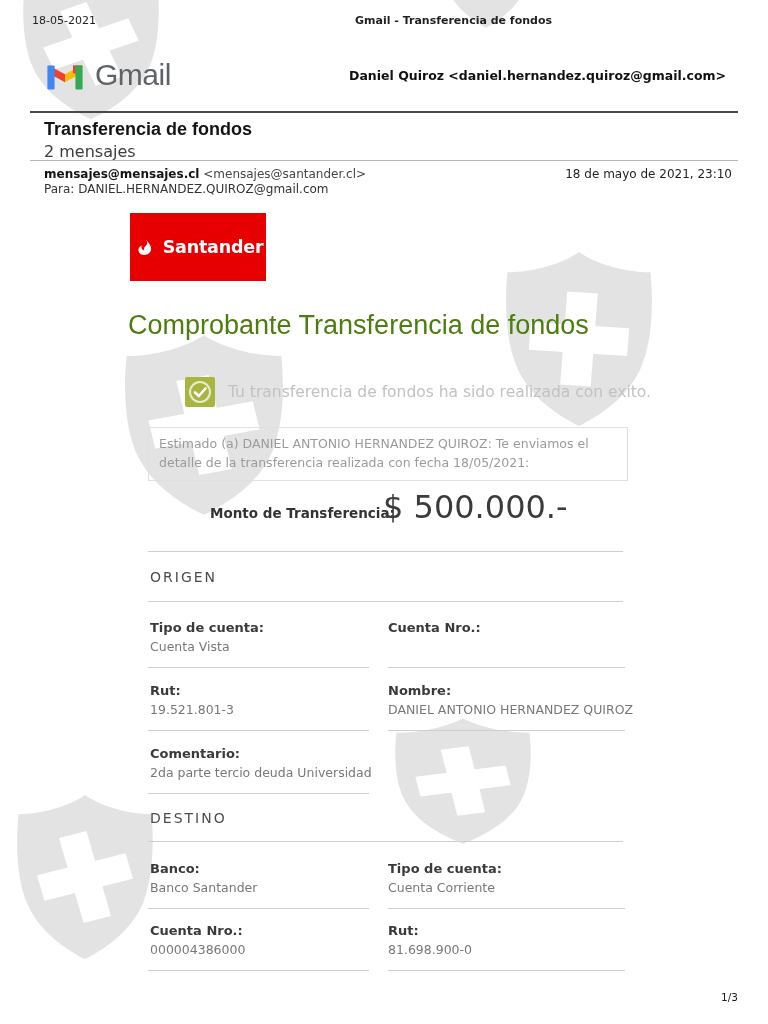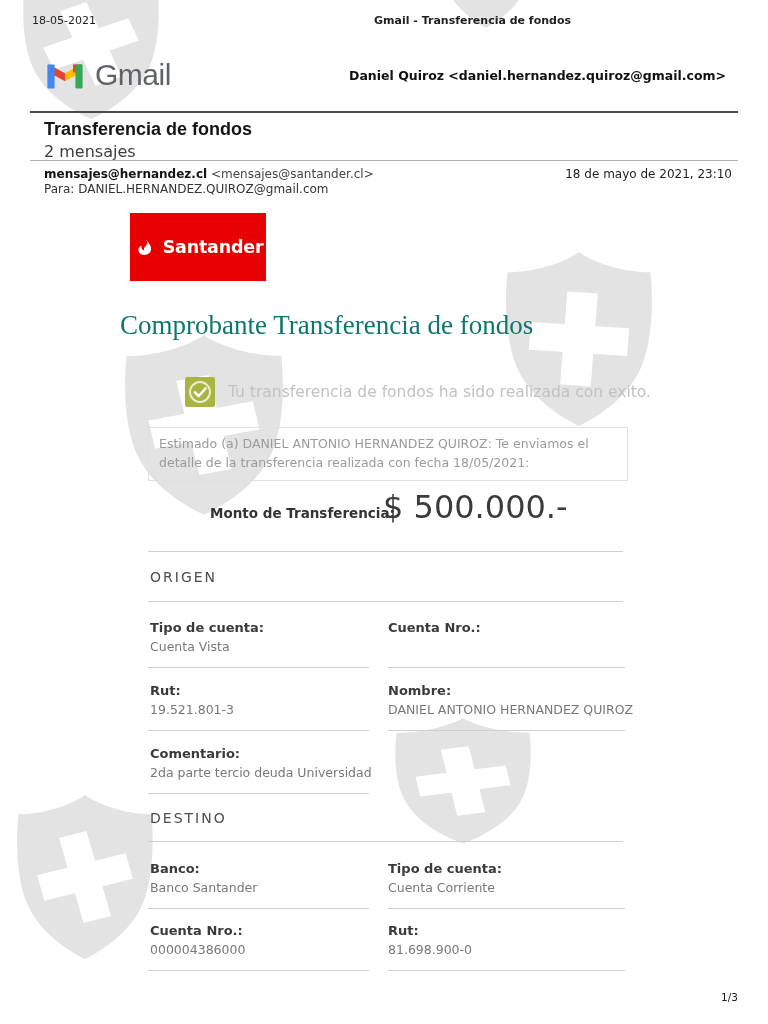--- a/index.html
+++ b/index.html
@@ -5,40 +5,40 @@
   html,body{margin:0;padding:0;background:#fff;}
   .page{position:relative;width:768px;height:1024px;background:#ffffff;overflow:hidden;
         font-family:"DejaVu Sans",sans-serif;color:#222;}
   .abs{position:absolute;}
   
   #wm-layer{position:absolute;inset:0;z-index:0;}
   #wm-layer svg{position:absolute;}
   .content{position:absolute;inset:0;z-index:1;}
   
   .print-date{left:32px;top:14px;font-size:11px;color:#1f1f1f;}
-  .print-title{left:374px;top:14px;font-size:11px;font-weight:bold;color:#1f1f1f;}
+  .print-title{left:355px;top:14px;font-size:11px;font-weight:bold;color:#1f1f1f;}
   .footer-url{left:32px;top:1048px;font-size:10.5px;color:#1c1c1c;}
   .page-num{right:30px;top:991px;font-size:10.5px;color:#1c1c1c;}
   
-  .gmail-logo{left:44px;top:58px;display:flex;align-items:flex-start;gap:9px;}
+  .gmail-logo{left:44px;top:58px;display:flex;align-items:center;gap:9px;}
   .gmail-word{font-family:"Liberation Sans",sans-serif;font-size:30px;color:#5f6368;letter-spacing:-.5px;}
   .account{right:42px;top:68px;font-size:12.5px;font-weight:bold;color:#111;}
   .rule-dark{left:30px;top:111px;width:708px;height:2px;background:#4a4a4a;}
   .subject{left:44px;top:119px;font-family:"Liberation Sans",sans-serif;font-size:18px;font-weight:bold;color:#141414;}
   .msgcount{left:44px;top:142px;font-size:16px;color:#3c3c3c;}
   .rule-sub{left:30px;top:160px;width:708px;height:1px;background:#b5b5b5;}
   .fromline{left:44px;top:167px;font-size:12px;color:#454545;}
   .fromline b{color:#141414;}
   .dateline{right:36px;top:167px;font-size:12px;color:#1f1f1f;}
   .toline{left:44px;top:182px;font-size:12px;color:#333;}
   
   .santander-box{left:130px;top:213px;width:136px;height:68px;display:flex;align-items:center;
         justify-content:center;gap:7px;}
   .santander-word{color:#fff;font-size:17.5px;font-weight:bold;letter-spacing:-.2px;}
-  .comprobante{left:120px;top:310px;font-family:Liberation Serif, serif;font-size:27px;color:#0f766e;}
+  .comprobante{left:128px;top:310px;font-family:Liberation Sans, sans-serif;font-size:27px;color:#4d7c0f;}
   .success-row-icon{left:185px;top:377px;}
   .success-text{left:228px;top:383px;font-size:15.5px;color:#c2c2c2;}
   .greeting-box{left:148px;top:427px;width:458px;border:1px solid #e0e0e0;padding:7px 10px;
         font-size:12.5px;line-height:1.5;color:#9b9b9b;}
   .amount-label{left:210px;top:505px;font-size:13.5px;font-weight:bold;color:#333;}
   .amount-value{left:383px;top:488px;font-size:32px;color:#3b3b3b;}
   .hr{position:absolute;height:1px;background:#cfcfcf;}
   .section-head{font-size:14px;color:#4c4c4c;letter-spacing:2px;}
   .cell{position:absolute;width:230px;}
   .cell .lbl{font-size:13px;font-weight:bold;color:#3a3a3a;}
@@ -108,21 +108,21 @@
         <rect x="39" y="8" width="9" height="30" rx="1" fill="#34a853"></rect>
       </svg>
       <span class="gmail-word" style="color: rgb(95, 99, 104);">Gmail</span>
     </div>
     <div class="abs account">Daniel Quiroz &lt;daniel.hernandez.quiroz@gmail.com&gt;</div>
     <div class="abs rule-dark"></div>
 
     <div class="abs subject">Transferencia de fondos</div>
     <div class="abs msgcount">2 mensajes</div>
     <div class="abs rule-sub"></div>
-    <div class="abs fromline"><b>mensajes@hernandez.cl</b><span> &lt;mensajes@santander.cl&gt;</span></div>
+    <div class="abs fromline"><b>mensajes@mensajes.cl</b><span> &lt;mensajes@santander.cl&gt;</span></div>
     <div class="abs dateline">18 de mayo de 2021, 23:10</div>
     <div class="abs toline">Para: DANIEL.HERNANDEZ.QUIROZ@gmail.com</div>
 
     <div class="abs santander-box" style="background: rgb(230, 0, 0);">
       <svg width="23" height="23" viewBox="0 0 24 24">
         <path d="M13.6 3.6c2 2.9 1.7 4.8-.4 6.9-1.5 1.5-2.2 2.8-1.7 4.6-2.3-.9-3.4-3-2.5-5.3-2.5 1.2-3.8 3.3-3.2 5.8.5 2.5 3 4.2 6.1 4.2 3.8 0 6.7-2.4 7-5.9.2-2.8-1-4.9-3.3-7.7z" fill="#ffffff"></path>
       </svg>
       <span class="santander-word">Santander</span>
     </div>
 

